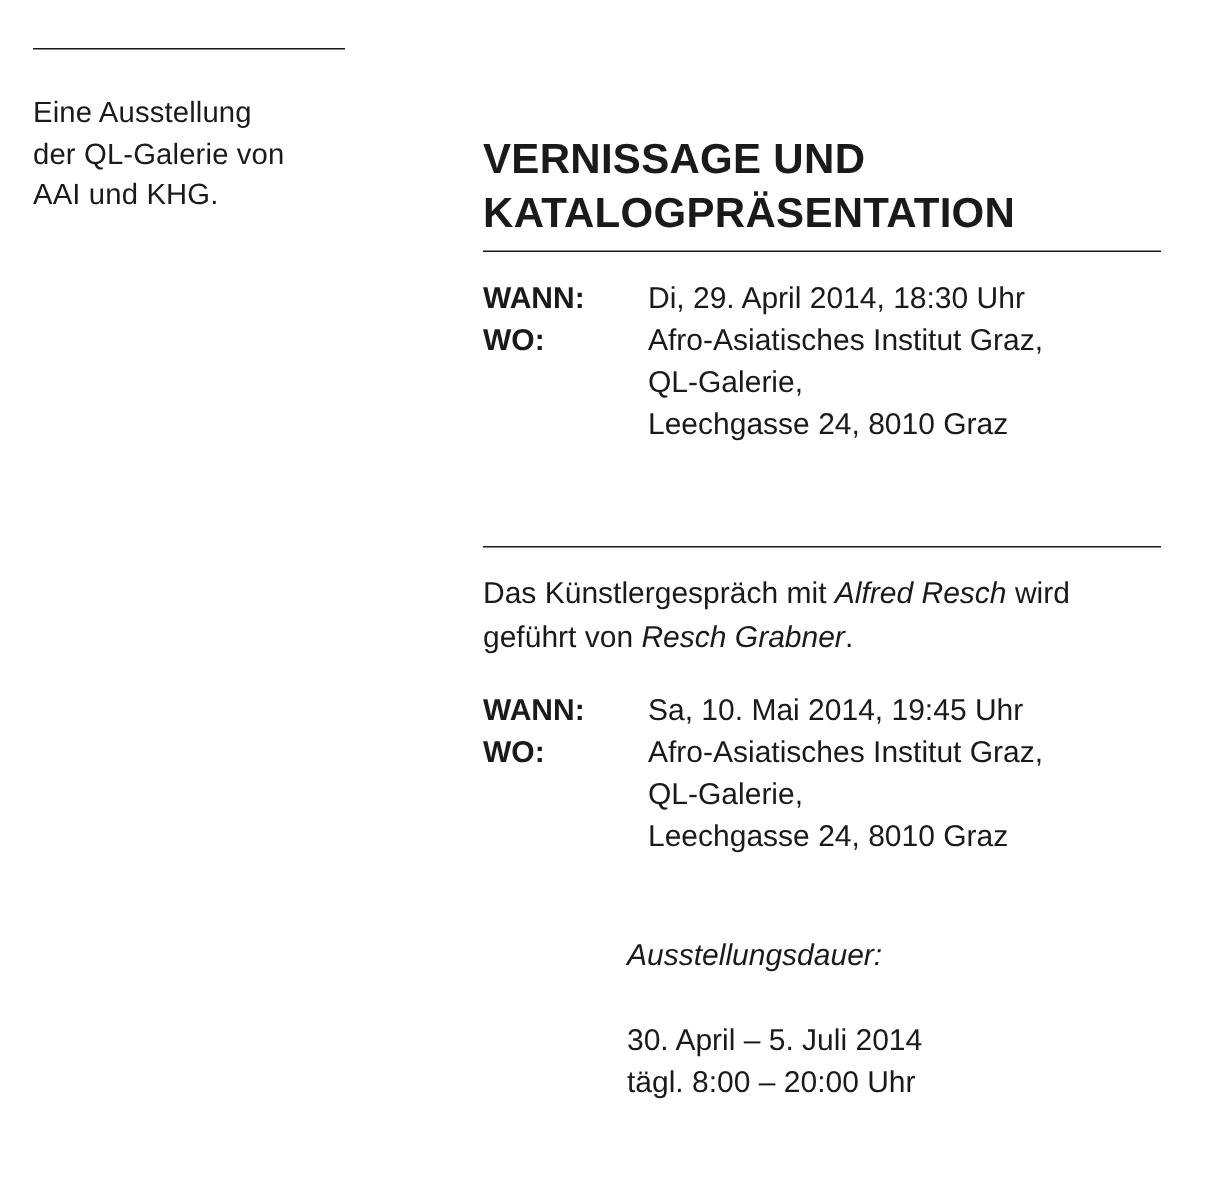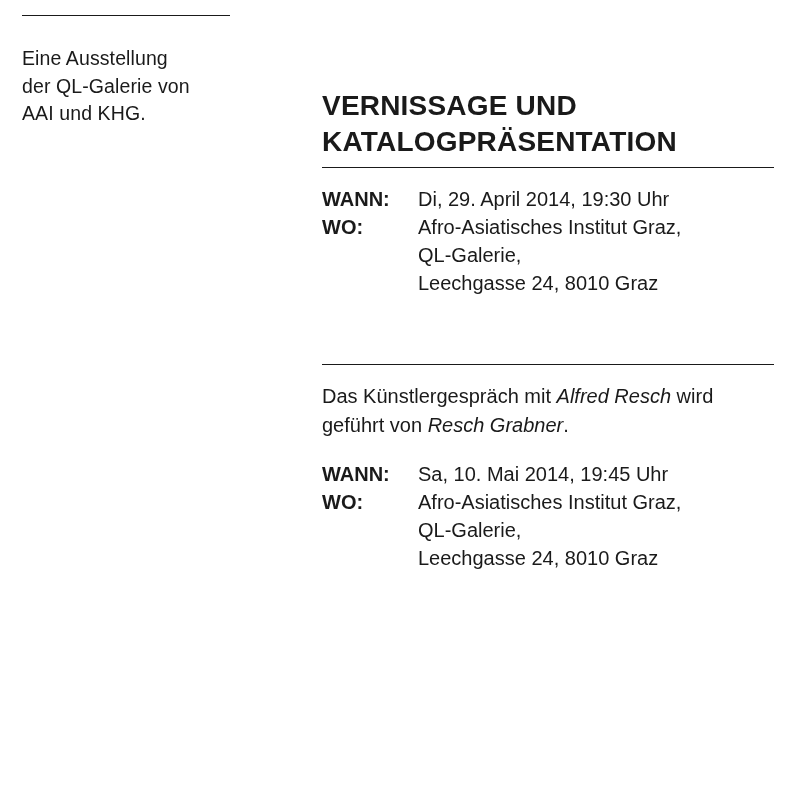--- a/index.html
+++ b/index.html
@@ -17,21 +17,21 @@
   .page {
     position: relative;
     width: 812px;
     height: 800px;
   }
 
   
   .left-col {
     position: absolute;
     left: 22px;
-    top: 15px;
+    top: 32px;
     width: 210px;
   }
   .left-rule {
     width: 208px;
     height: 0;
     border-top: 1.6px solid #1a1a1a;
     margin-bottom: 29px;
   }
   .left-text {
     font-size: 19.5px;
@@ -70,20 +70,21 @@
   }
   .info-table td {
     vertical-align: top;
     padding: 0;
     font-size: 20px;
     line-height: 1.4;
   }
   .info-table td.label {
     font-weight: bold;
     white-space: nowrap;
+    padding-right: 14px;
     width: 96px;
   }
   .info-table td.value {
     white-space: pre-line;
   }
 
   .gap-1 { height: 60px; }
 
   .paragraph {
     font-size: 20px;
@@ -121,21 +122,21 @@
   <div class="right-col">
 
     <div>
       <h2 class="section-title">VERNISSAGE UND
 KATALOGPRÄSENTATION</h2>
       <div class="rule"></div>
       <table class="info-table">
         <tbody>
             <tr>
           <td class="label">WANN:</td>
-          <td class="value">Di, 29. April 2014, 19:30 Uhr</td>
+          <td class="value">Di, 29. April 2014, 18:30 Uhr</td>
         </tr>
         <tr>
           <td class="label">WO:</td>
           <td class="value">Afro-Asiatisches Institut Graz,
 QL-Galerie,
 Leechgasse 24, 8010 Graz</td>
         </tr>
       </tbody>
         </table>
     </div>
@@ -156,16 +157,21 @@
         </tr>
         <tr>
           <td class="label">WO:</td>
           <td class="value">Afro-Asiatisches Institut Graz,
 QL-Galerie,
 Leechgasse 24, 8010 Graz</td>
         </tr>
       </tbody>
         </table>
 
+      <div class="duration">
+        <span class="dur-head">Ausstellungsdauer:</span>
+        <span>30. April – 5. Juli 2014
+tägl. 8:00 – 20:00 Uhr</span>
+      </div>
     </div>
 
   </div>
 </div>
 
 </body></html>

